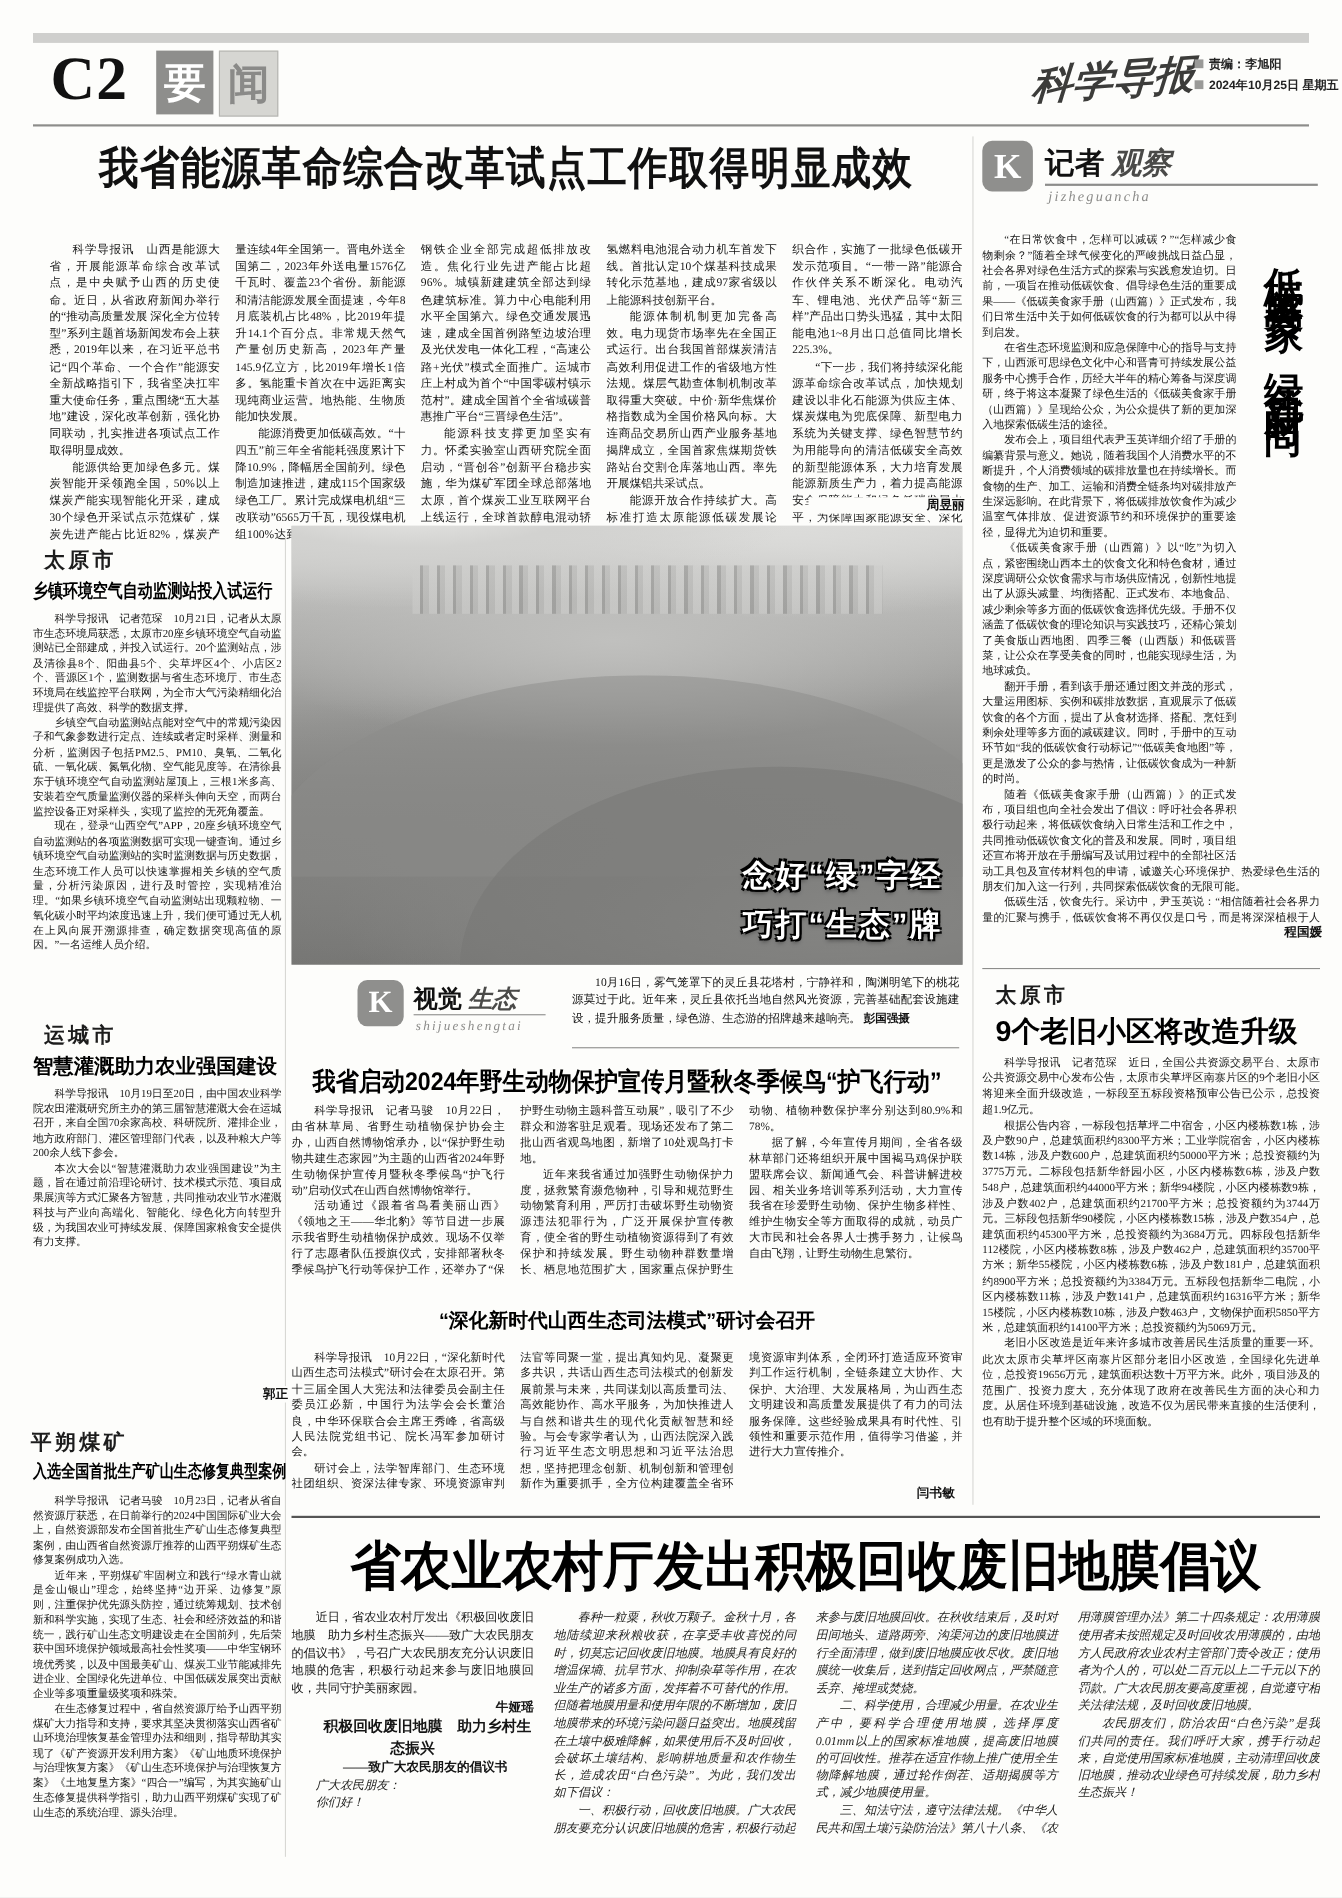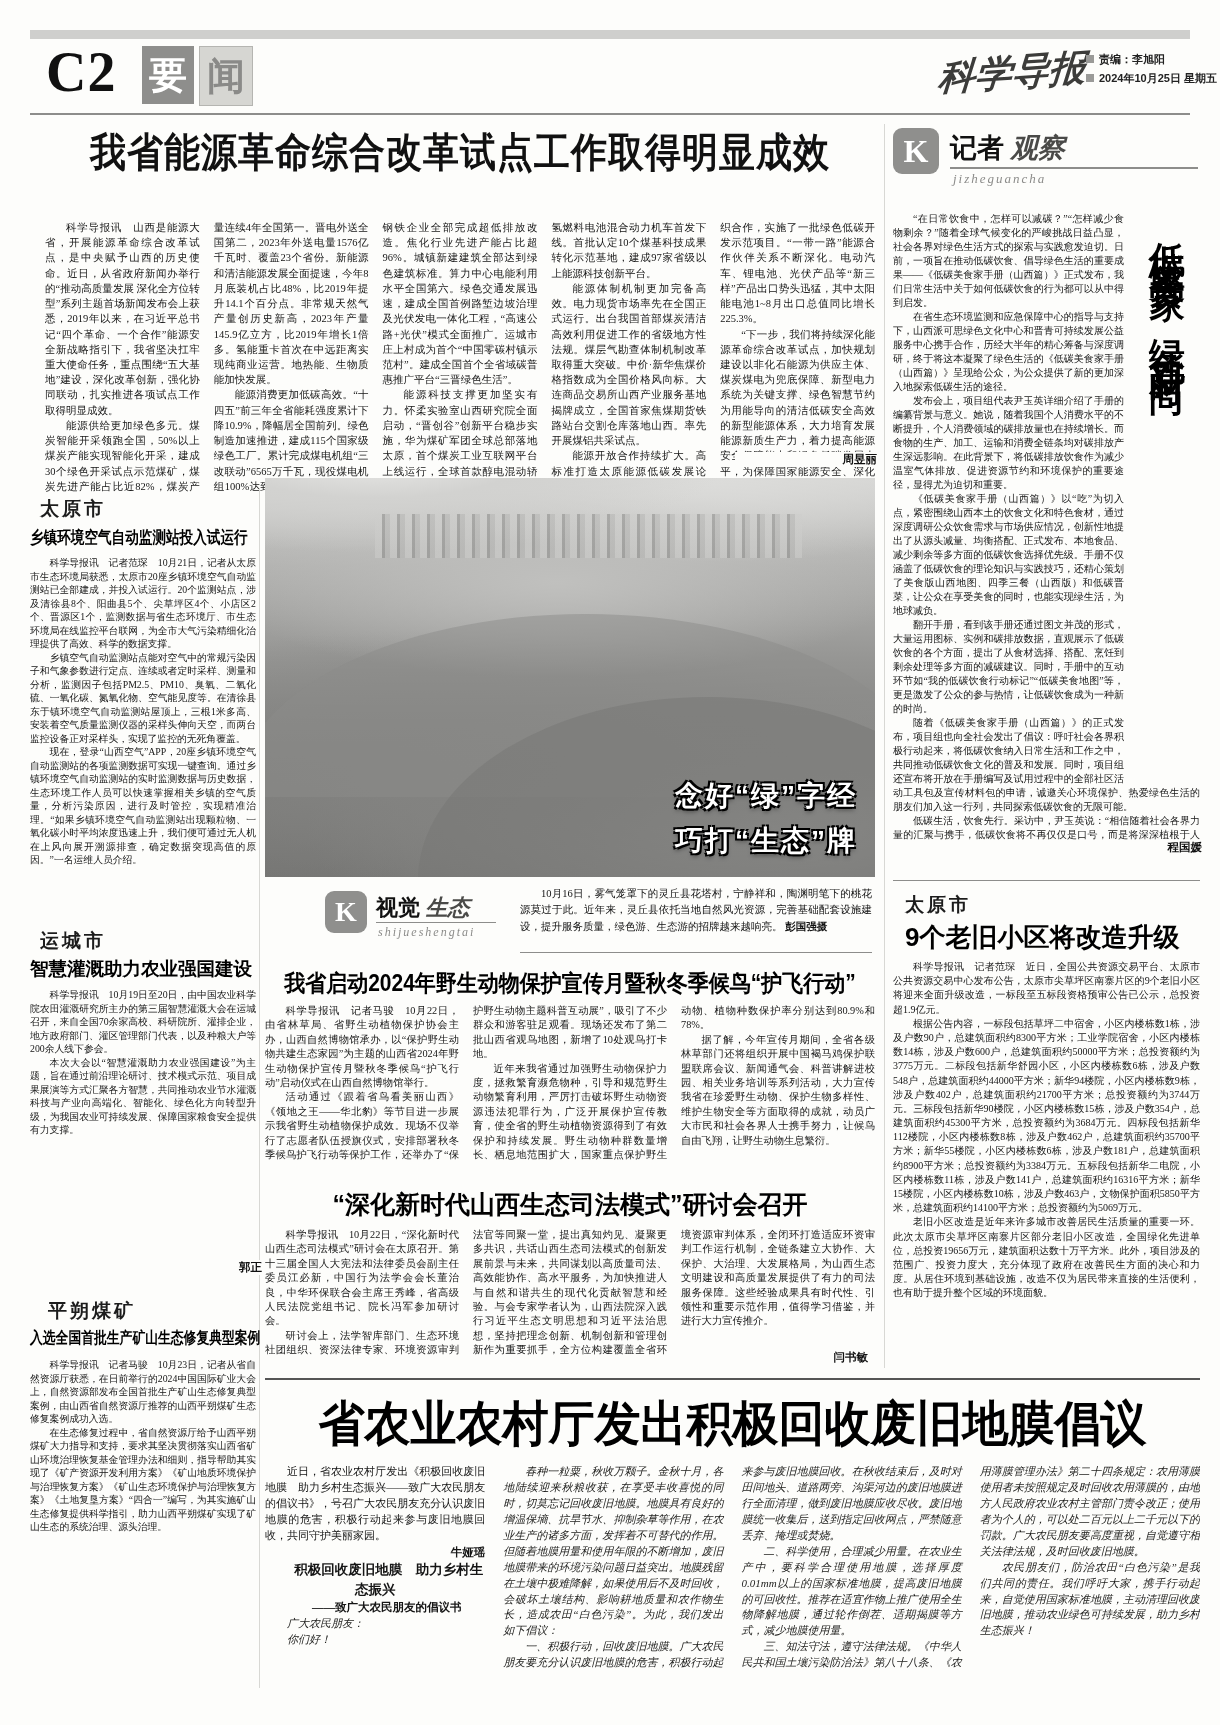--- a/index.html
+++ b/index.html
@@ -135,24 +135,25 @@
     </div>
 
   <div class="abs cityname" style="left:40px;top:928px;">运城市</div>
   <div class="abs subhead sans" style="left:30px;top:956px;font-size:18.5px;white-space:nowrap;">智慧灌溉助力农业强国建设</div>
   <div class="abs bodytext small" style="left:30px;top:988px;width:226px;height:272px;">
       <p>科学导报讯　10月19日至20日，由中国农业科学院农田灌溉研究所主办的第三届智慧灌溉大会在运城召开，来自全国70余家高校、科研院所、灌排企业，地方政府部门、灌区管理部门代表，以及种粮大户等200余人线下参会。</p>
       <p>本次大会以“智慧灌溉助力农业强国建设”为主题，旨在通过前沿理论研讨、技术模式示范、项目成果展演等方式汇聚各方智慧，共同推动农业节水灌溉科技与产业向高端化、智能化、绿色化方向转型升级，为我国农业可持续发展、保障国家粮食安全提供有力支撑。</p>
     </div>
   <div class="abs byline right" style="left:160px;top:1260px;width:96px;">郭正</div>
 
-  <div class="abs cityname" style="left:48px;top:1298px;">平朔煤矿</div>
+  <div class="abs cityname" style="left:28px;top:1298px;">平朔煤矿</div>
   <div class="abs subhead sans condense" style="left:30px;top:1328px;font-size:16px;">入选全国首批生产矿山生态修复典型案例</div>
   <div class="abs bodytext small" style="left:30px;top:1358px;width:226px;height:330px;">
       <p>科学导报讯　记者马骏　10月23日，记者从省自然资源厅获悉，在日前举行的2024中国国际矿业大会上，自然资源部发布全国首批生产矿山生态修复典型案例，由山西省自然资源厅推荐的山西平朔煤矿生态修复案例成功入选。</p>
+      <p>近年来，平朔煤矿牢固树立和践行“绿水青山就是金山银山”理念，始终坚持“边开采、边修复”原则，注重保护优先源头防控，通过统筹规划、技术创新和科学实施，实现了生态、社会和经济效益的和谐统一，践行矿山生态文明建设走在全国前列，先后荣获中国环境保护领域最高社会性奖项——中华宝钢环境优秀奖，以及中国最美矿山、煤炭工业节能减排先进企业、全国绿化先进单位、中国低碳发展突出贡献企业等多项重量级奖项和殊荣。</p>
       <p>在生态修复过程中，省自然资源厅给予山西平朔煤矿大力指导和支持，要求其坚决贯彻落实山西省矿山环境治理恢复基金管理办法和细则，指导帮助其实现了《矿产资源开发利用方案》《矿山地质环境保护与治理恢复方案》《矿山生态环境保护与治理恢复方案》《土地复垦方案》“四合一”编写，为其实施矿山生态修复提供科学指引，助力山西平朔煤矿实现了矿山生态的系统治理、源头治理。</p>
     </div>
 
   <div class="abs photo" style="left:265px;top:478px;width:610px;height:399px;">
     <div class="village"></div>
     <div class="ridge r1"></div>
     <div class="ridge r2"></div>
     <div class="overlaytext">
       <div>念好“绿”字经</div>
       <div>巧打“生态”牌</div>
@@ -173,21 +174,21 @@
   <div class="abs hrule" style="left:520px;top:952px;width:352px;height:1px;"></div>
 
   <div class="abs subhead sans center" style="left:265px;top:968px;width:610px;font-size:21px;transform:scaleY(1.1);transform-origin:top;">我省启动2024年野生动物保护宣传月暨秋冬季候鸟“护飞行动”</div>
   <div class="abs bodytext cols3" style="left:265px;top:1004px;width:610px;height:176px;font-size:10.3px;line-height:1.4;">
       <p>科学导报讯　记者马骏　10月22日，由省林草局、省野生动植物保护协会主办，山西自然博物馆承办，以“保护野生动物共建生态家园”为主题的山西省2024年野生动物保护宣传月暨秋冬季候鸟“护飞行动”启动仪式在山西自然博物馆举行。</p>
       <p>活动通过《跟着省鸟看美丽山西》《领地之王——华北豹》等节目进一步展示我省野生动植物保护成效。现场不仅举行了志愿者队伍授旗仪式，安排部署秋冬季候鸟护飞行动等保护工作，还举办了“保护野生动物主题科普互动展”，吸引了不少群众和游客驻足观看。现场还发布了第二批山西省观鸟地图，新增了10处观鸟打卡地。</p>
       <p>近年来我省通过加强野生动物保护力度，拯救繁育濒危物种，引导和规范野生动物繁育利用，严厉打击破坏野生动物资源违法犯罪行为，广泛开展保护宣传教育，使全省的野生动植物资源得到了有效保护和持续发展。野生动物种群数量增长、栖息地范围扩大，国家重点保护野生动物、植物种数保护率分别达到80.9%和78%。</p>
       <p>据了解，今年宣传月期间，全省各级林草部门还将组织开展中国褐马鸡保护联盟联席会议、新闻通气会、科普讲解进校园、相关业务培训等系列活动，大力宣传我省在珍爱野生动物、保护生物多样性、维护生物安全等方面取得的成就，动员广大市民和社会各界人士携手努力，让候鸟自由飞翔，让野生动物生息繁衍。</p>
     </div>
 
-  <div class="abs subhead sans center" style="left:265px;top:1188px;width:610px;font-size:25px;">“深化新时代山西生态司法模式”研讨会召开</div>
+  <div class="abs subhead sans center" style="left:265px;top:1188px;width:610px;font-size:18px;">“深化新时代山西生态司法模式”研讨会召开</div>
   <div class="abs bodytext cols3" style="left:265px;top:1228px;width:610px;height:140px;font-size:10.3px;line-height:1.4;">
       <p>科学导报讯　10月22日，“深化新时代山西生态司法模式”研讨会在太原召开。第十三届全国人大宪法和法律委员会副主任委员江必新，中国行为法学会会长董治良，中华环保联合会主席王秀峰，省高级人民法院党组书记、院长冯军参加研讨会。</p>
       <p>研讨会上，法学智库部门、生态环境社团组织、资深法律专家、环境资源审判法官等同聚一堂，提出真知灼见、凝聚更多共识，共话山西生态司法模式的创新发展前景与未来，共同谋划以高质量司法、高效能协作、高水平服务，为加快推进人与自然和谐共生的现代化贡献智慧和经验。与会专家学者认为，山西法院深入践行习近平生态文明思想和习近平法治思想，坚持把理念创新、机制创新和管理创新作为重要抓手，全方位构建覆盖全省环境资源审判体系，全闭环打造适应环资审判工作运行机制，全链条建立大协作、大保护、大治理、大发展格局，为山西生态文明建设和高质量发展提供了有力的司法服务保障。这些经验成果具有时代性、引领性和重要示范作用，值得学习借鉴，并进行大力宣传推介。</p>
     </div>
   <div class="abs byline right" style="left:754px;top:1350px;width:108px;">闫书敏</div>
 
   <div class="abs hrule" style="left:893px;top:880px;width:307px;height:1px;"></div>
   <div class="abs cityname" style="left:905px;top:892px;">太原市</div>
   <div class="abs subhead sans" style="left:905px;top:920px;font-size:26px;white-space:nowrap;">9个老旧小区将改造升级</div>
   <div class="abs bodytext" style="left:893px;top:960px;width:307px;height:408px;font-size:10px;line-height:1.42;">

